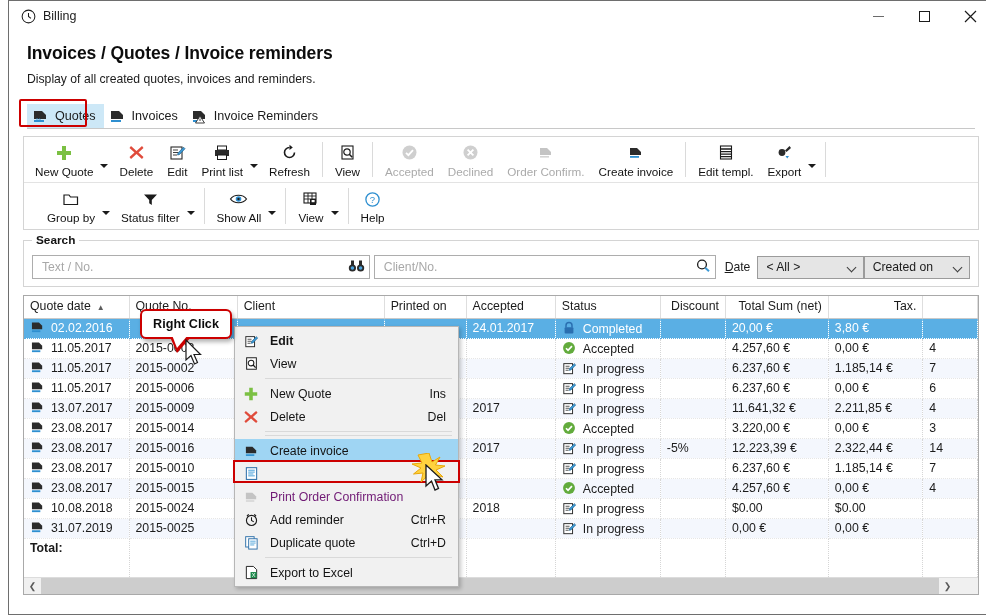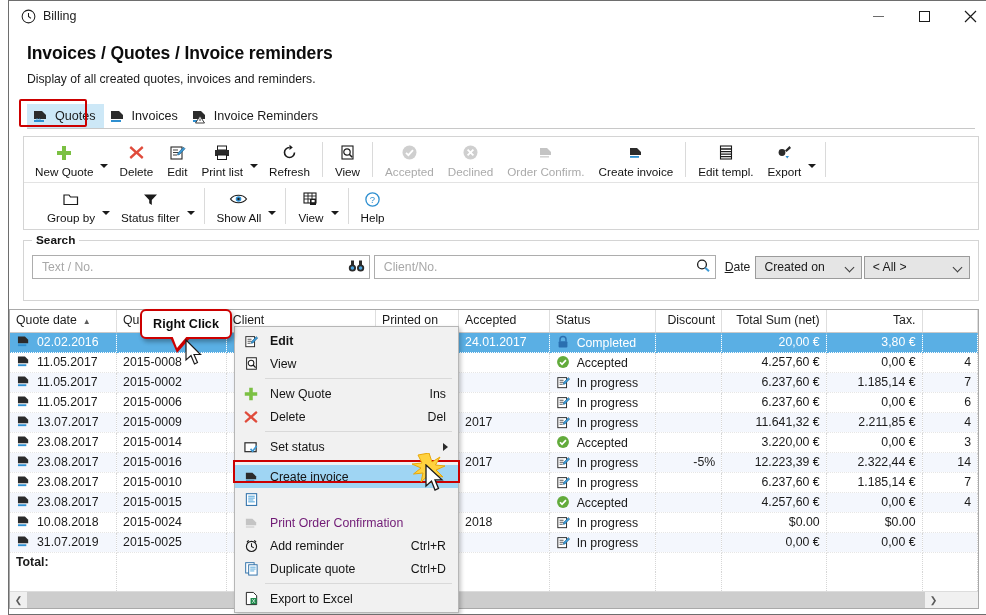--- a/index.html
+++ b/index.html
@@ -84,21 +84,21 @@
   .tb-sep { width:1px; background:#dadada; margin:5px 5px; }
   .tb-caret {
     display:flex; align-items:flex-end; justify-content:center; padding:0 4px 14px 0;
     font-size:7px; color:#2b2b2b;
   }
   .caret-glyph { width:0;height:0;border-left:4px solid transparent;border-right:4px solid transparent;border-top:4px solid #1b1b1b; }
 
   
   #searchbox {
     margin:10px 14px 0 14px; border:1px solid #d4d4d4; position:relative;
-    padding:14px 8px 21px 8px;
+    padding:14px 8px 7px 8px;
   }
   #search-legend {
     position:absolute; top:-8px; left:8px; background:#ffffff; padding:0 4px;
     font-size:11.8px; font-weight:bold; color:#141414;
   }
   #search-inner { display:flex; align-items:center; gap:0px; }
   .sfield {
     height:24px; border:1px solid #adadad; background:#ffffff;
     display:flex; align-items:center; padding:0 4px 0 7px;gap:33px;
   }
@@ -120,36 +120,36 @@
   #combo-all { width:108px; margin-left:2px; }
   .chev { width:9px; height:9px; position:relative; }
   .chev::after {
     content:""; position:absolute; left:0; top:1px; width:6px; height:6px;
     border-right:1.3px solid #3d3d3d; border-bottom:1.3px solid #3d3d3d;
     transform:rotate(45deg);
   }
 
   
   #grid-wrap {
-    margin:8px 14px 0 0; border:1px solid #a9a9a9; background:#ffffff;
+    margin:8px 14px 0 14px; border:1px solid #a9a9a9; background:#ffffff;
     height:300px; position:relative; overflow:hidden;
   }
   table.grid { border-collapse:collapse; width:100%; table-layout:fixed; }
   table.grid th {
     font-weight:normal; font-size:12.3px; color:#1b1b1b; text-align:left;
     padding:3px 6px 4px 6px; border-right:1px solid #dedede;
     border-bottom:1px solid #c9c9c9; background:#ffffff; height:22px; white-space:nowrap;
   }
   table.grid th.num { text-align:right; }
   table.grid td {
     font-size:12.3px; color:#1b1b1b; padding:2px 6px 2px 6px;
     border-right:1px dotted #d6d6d6; border-bottom:1px dotted #e6e6e6;
     height:20px; white-space:nowrap; overflow:hidden;
   }
-  table.grid td.num { text-align:right; }
+  table.grid td.num { text-align:left; }
   tr.alt td { background:#f4f7fd; }
   tr.sel td { background:#5aafe4; color:#ffffff; border-right-color:#7cc0e8; border-bottom-color:#5aafe4; }
   tr.total td { border-bottom:none; font-weight:bold; background:#ffffff; }
   tr.total td.blank { font-weight:normal; }
   .sortarrow { display:inline-block; margin-left:6px; color:#5c5c5c; font-size:8px; vertical-align:middle; }
   .cell-ico { display:inline-block; width:16px; height:13px; vertical-align:-2px; margin-right:5px; }
 
   
   #hscroll {
     position:absolute; left:0; right:0; bottom:0; height:17px; background:#f0f0f0;
@@ -515,26 +515,26 @@
       <div class="sfield" id="sfield-client">
         <input type="text" placeholder="Client/No." style="">
         <span>
           <svg width="16" height="15" viewBox="0 0 16 15">
             <circle cx="7" cy="6.5" r="4.4" fill="none" stroke="#1b1b1b" stroke-width="1.3"></circle>
             <path d="M10.2 9.8 L14 13.2" stroke="#3d9ad6" stroke-width="2"></path>
           </svg>
         </span>
       </div>
       <div id="date-label"><u>D</u>ate</div>
+      <div class="combo" id="combo-all">
+        <span>&lt; All &gt;</span>
+        <span class="chev"></span>
+      </div>
       <div class="combo" id="combo-created">
         <span>Created on</span>
-        <span class="chev"></span>
-      </div>
-      <div class="combo" id="combo-all">
-        <span>&lt; All &gt;</span>
         <span class="chev"></span>
       </div>
     </div>
   </div>
 
   <div id="grid-wrap">
     <table class="grid">
       <colgroup>
         <col style="width:100px">
           <col style="width:103px">
@@ -847,30 +847,20 @@
       <div class="mi">
         <span class="mico">
           <svg width="16" height="16" viewBox="0 0 17 17">
             <path d="M3 2 L8.5 7 L14 2 L15.5 4 L10.5 8.5 L15.5 13 L14 15 L8.5 10 L3 15 L1.5 13 L6.5 8.5 L1.5 4 Z" fill="#e04b3b"></path>
           </svg>
         </span>
         <span class="mlabel">Delete</span>
         <span class="mkey">Del</span>
       </div>
       <div class="msep"></div>
-      <div class="mi">
-        <span class="mico">
-          <svg width="16" height="14" viewBox="0 0 17 15">
-            <rect x="2" y="3" width="12" height="9.5" fill="#ffffff" stroke="#2b2b2b" stroke-width="1.3"></rect>
-            <path d="M8 9.5 L10.2 12 L14.6 6.3" fill="none" stroke="#3d9ad6" stroke-width="1.8"></path>
-          </svg>
-        </span>
-        <span class="mlabel">Set status</span>
-        <span class="submenu-arrow"></span>
-      </div>
       <div class="msep"></div>
       <div class="mi highlight">
         <span class="mico">
           <svg width="17" height="14" viewBox="0 0 18 15">
             <path d="M3 3 L10 3 L14 7 L14 10 L3 10 Z" fill="#2b2b2b"></path>
             <path d="M3 11 L12 11 L12 12.8 L3 12.8 Z" fill="#2e8fd0"></path>
           </svg>
         </span>
         <span class="mlabel">Create invoice</span>
       </div>

